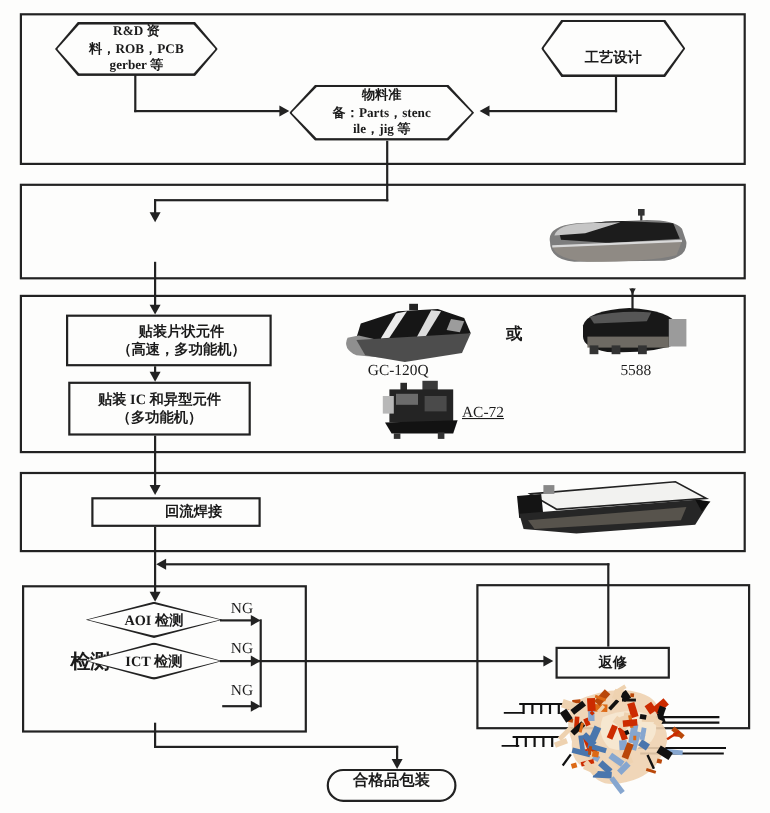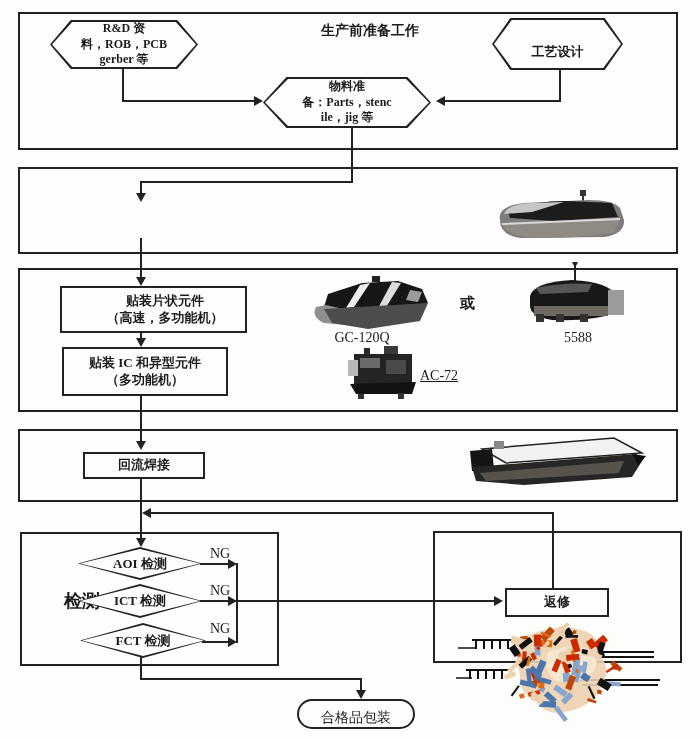--- a/index.html
+++ b/index.html
@@ -22,21 +22,21 @@
           text-align:center;font-weight:bold;font-size:12px;line-height:1.3;white-space:pre-line;}
   
   .dia{position:absolute;z-index:5;}
   .dia .o,.dia .i{position:absolute;clip-path:polygon(50% 0,100% 50%,50% 100%,0 50%);}
   .dia .o{inset:0;background:#222;}
   .dia .i{inset:2px;background:#fdfdfc;}
   .dia .t{position:absolute;inset:0;display:flex;align-items:center;justify-content:center;
           font-weight:bold;font-size:13px;}
   
   .stadium{position:absolute;border:2px solid #222;border-radius:15px;background:#fdfdfc;
-           display:flex;align-items:flex-end;justify-content:center;font-weight:normal;font-size:14px;z-index:5;}
+           display:flex;align-items:flex-start;justify-content:center;font-weight:bold;font-size:14px;z-index:5;}
   
   .hl{position:absolute;height:2px;background:#222;z-index:3;}
   .vl{position:absolute;width:2px;background:#222;z-index:3;}
   
   .ar,.al,.ad{position:absolute;width:0;height:0;z-index:6;}
   .ar{border-left:9px solid #222;border-top:5px solid transparent;border-bottom:5px solid transparent;}
   .al{border-right:9px solid #222;border-top:5px solid transparent;border-bottom:5px solid transparent;}
   .ad{border-top:9px solid #222;border-left:5px solid transparent;border-right:5px solid transparent;}
   .lbl{position:absolute;font-weight:bold;z-index:5;}
   .cap{position:absolute;font-size:14px;z-index:5;text-align:center;}
@@ -93,21 +93,20 @@
   <div class="hl" style="left:202px;top:641px;width:28px;"></div>
   <div class="ar" style="left:228px;top:637px;"></div>
 
   <div class="vl" style="left:236px;top:563px;height:80px;"></div>
 
   <div class="vl" style="left:140px;top:657px;height:23px;"></div>
   <div class="hl" style="left:140px;top:678px;width:222px;"></div>
   <div class="vl" style="left:360px;top:678px;height:14px;"></div>
   <div class="ad" style="left:356px;top:690px;"></div>
 
-  <div class="lbl" style="left:295px;top:22px;width:150px;text-align:center;font-size:14px;">生产前准备工作</div>
 
   <div class="hex" style="left:50px;top:20px;width:148px;height:49px;">
     <div class="o"></div>
       <div class="i"></div>
     <div class="t">R&amp;D 资
 料，ROB，PCB
 gerber 等</div>
   </div>
 
   <div class="hex" style="left:492px;top:18px;width:131px;height:52px;">
@@ -177,21 +176,21 @@
     <rect x="14" y="8" width="58" height="30" fill="#242424"></rect>
     <rect x="8" y="14" width="10" height="16" fill="#b8b8b8"></rect>
     <rect x="20" y="12" width="20" height="10" fill="#6b6b6b"></rect>
     <rect x="46" y="14" width="20" height="14" fill="#4a4a4a"></rect>
     <polygon points="10,38 76,36 72,48 16,48" fill="#121212"></polygon>
     <rect x="18" y="48" width="6" height="5" fill="#333"></rect>
     <rect x="58" y="47" width="6" height="6" fill="#333"></rect>
   </svg>
   <div class="cap" style="left:420px;top:368px;width:60px;text-align:left;text-decoration:underline;">AC-72</div>
 
-  <div class="pbox" style="left:83px;top:452px;width:118px;height:23px;">
+  <div class="pbox" style="left:83px;top:452px;width:118px;height:23px;padding-left:32px;">
     <span>回流焊接</span>
   </div>
 
   <svg class="photo" style="left:464px;top:433px;" width="182" height="58" viewBox="0 0 182 58">
     <polygon points="18,16 150,5 178,20 42,30" fill="#f2f2f0" stroke="#222" stroke-width="1.5"></polygon>
     <polygon points="6,18 28,16 30,36 8,38" fill="#141414"></polygon>
     <polygon points="8,34 172,21 180,25 168,44 60,52 12,48" fill="#262626"></polygon>
     <polygon points="16,40 160,28 155,40 22,48" fill="#57534c"></polygon>
     <polygon points="168,21 182,23 174,32" fill="#0e0e0e"></polygon>
     <rect x="30" y="8" width="10" height="8" fill="#888"></rect>
@@ -201,25 +200,20 @@
 
   <div class="dia" style="left:78px;top:584px;width:124px;height:34px;">
     <div class="o"></div>
       <div class="i"></div>
     <div class="t">ICT 检测</div>
   </div>
   <div class="dia" style="left:78px;top:547px;width:124px;height:33px;">
     <div class="o"></div>
       <div class="i"></div>
     <div class="t">AOI 检测</div>
-  </div>
-  <div class="dia" style="left:80px;top:623px;width:126px;height:35px;">
-    <div class="o"></div>
-      <div class="i"></div>
-    <div class="t">FCT 检测</div>
   </div>
 
   <div class="cap" style="left:207px;top:546px;width:26px;">NG</div>
   <div class="cap" style="left:207px;top:583px;width:26px;">NG</div>
   <div class="cap" style="left:207px;top:621px;width:26px;">NG</div>
 
   <div class="pbox" style="left:505px;top:588px;width:100px;height:25px;justify-content:center;">
     <span>返修</span>
   </div>
 

